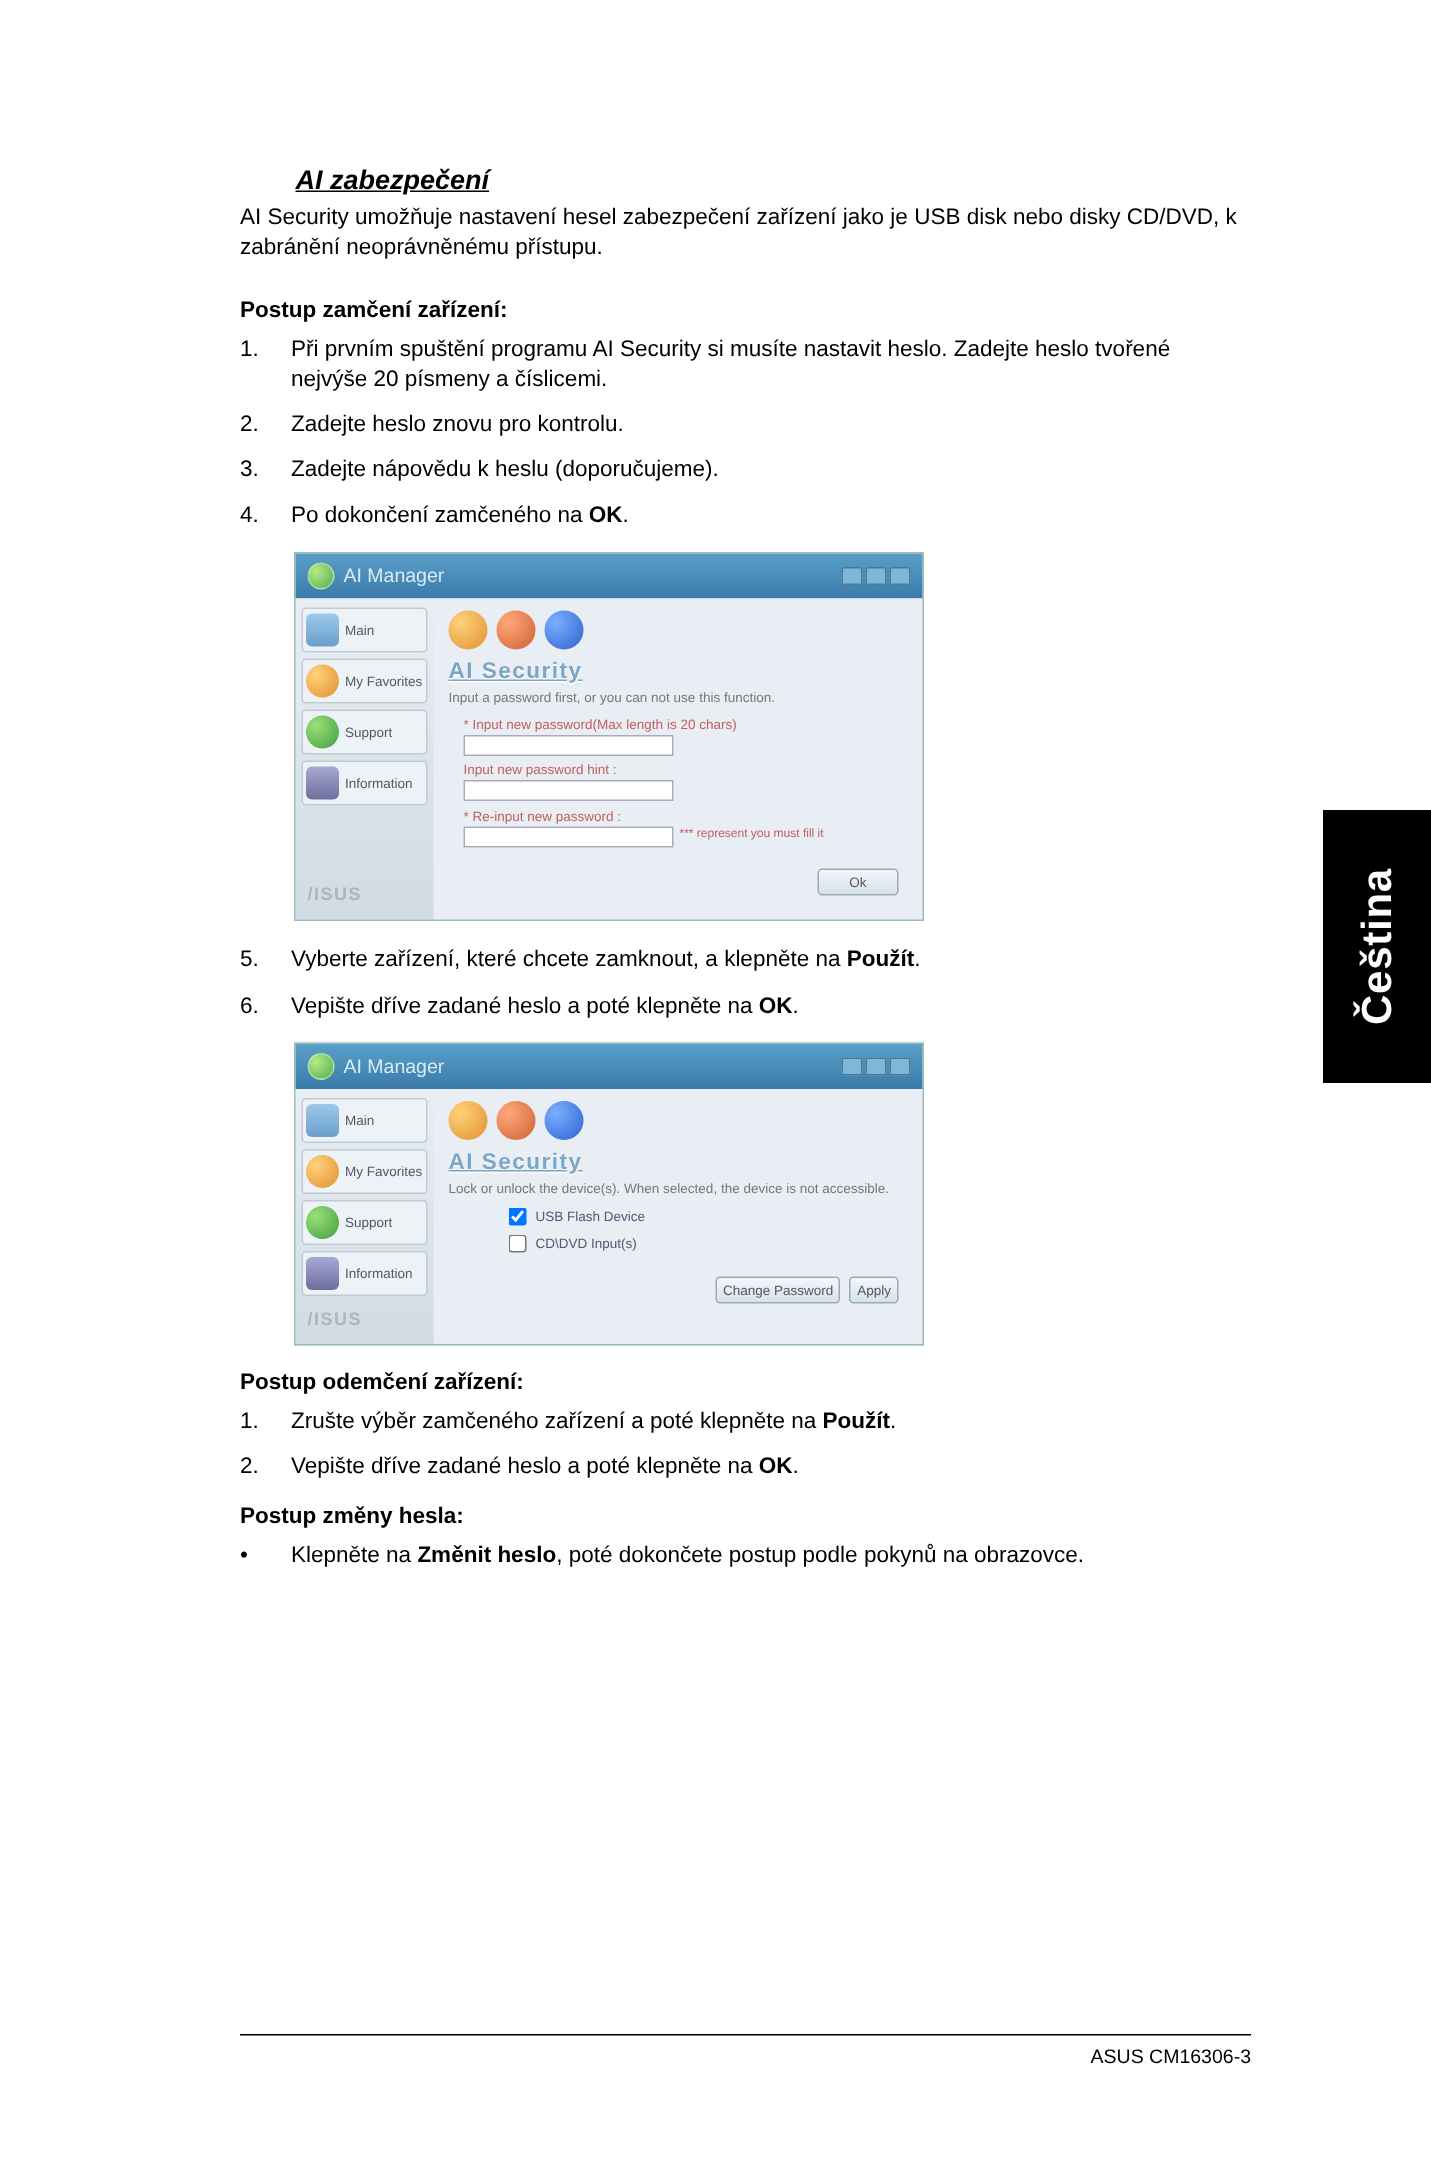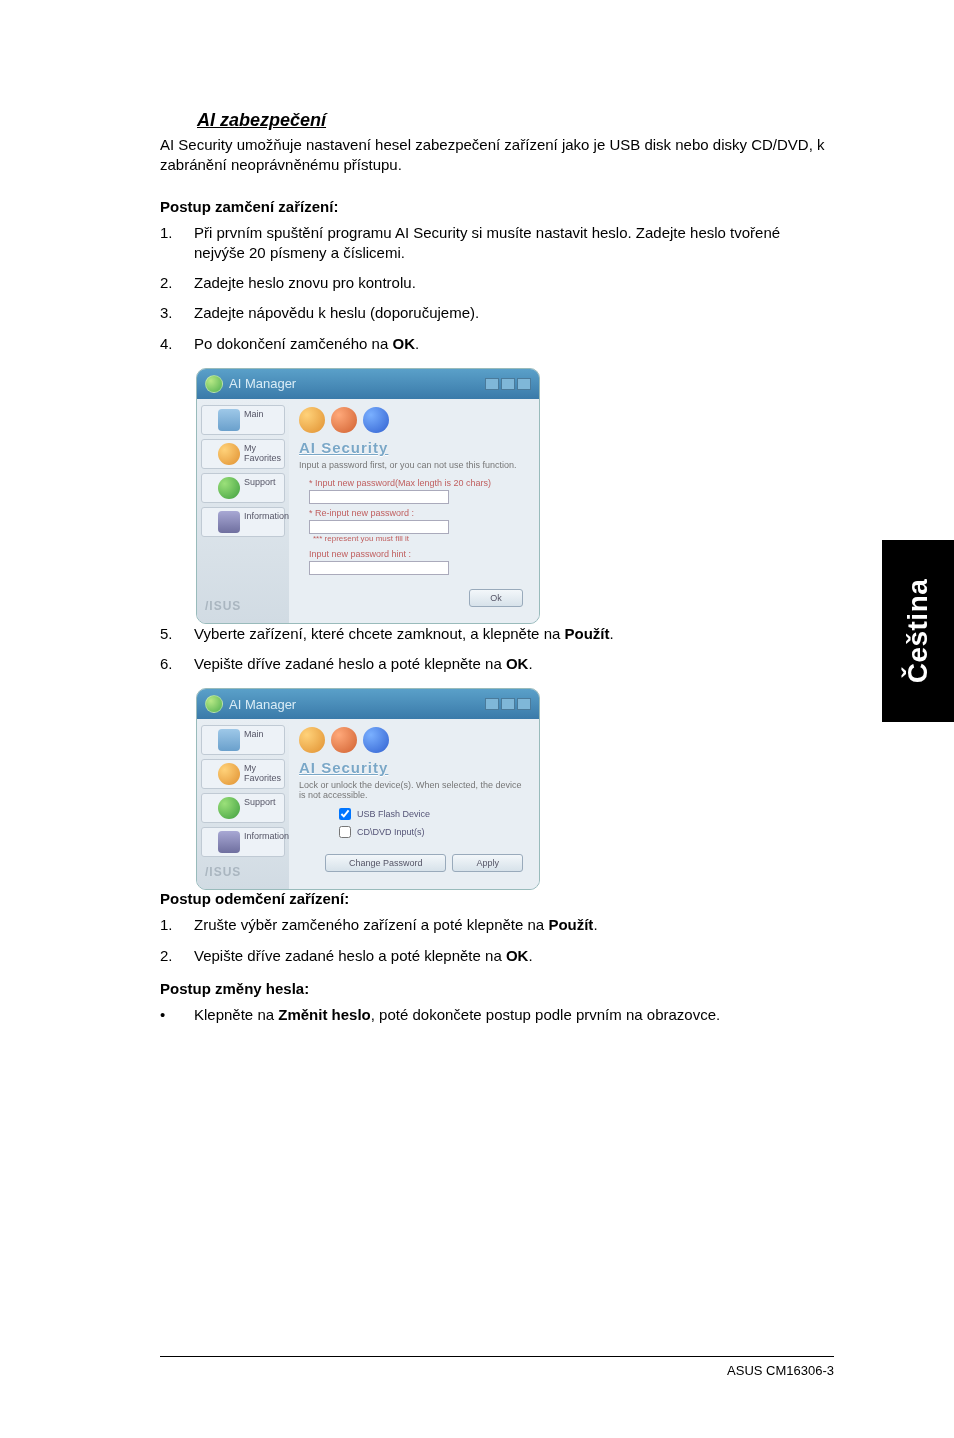--- a/index.html
+++ b/index.html
@@ -11,28 +11,28 @@
   ol.steps { list-style: none; padding: 0; margin: 0 0 14px 0; }
   ol.steps > li { display: flex; font-size: 15px; line-height: 1.35; margin-bottom: 10px; }
   ol.steps > li .num { width: 34px; flex-shrink: 0; }
   ol.steps > li .txt { flex: 1; }
   ul.bullets { list-style: none; padding: 0; margin: 0 0 14px 0; }
   ul.bullets > li { display: flex; font-size: 15px; line-height: 1.35; margin-bottom: 10px; }
   ul.bullets > li .num { width: 34px; flex-shrink: 0; text-align: left; }
   .indent { padding-left: 34px; }
   .indent2 { padding-left: 0; }
   .bold { font-weight: bold; }
-  .screenshot { margin: 6px 0 0 36px; width: 344px; border: 1px solid #9bb; background: #bcd2dd; border-radius: 10px; overflow: hidden; font-size: 10px; color: #4a6; }
+  .screenshot { margin: 6px 0 16px 36px; width: 420px; border: 1px solid #9bb; background: #bcd2dd; border-radius: 0; overflow: hidden; font-size: 10px; color: #4a6; }
   .ss-titlebar { height: 30px; background: linear-gradient(#5aa0c9,#3a7aa9); display:flex; align-items:center; padding:0 8px; color:#d9ecf6; font-size:13px; gap:6px; }
   .ss-titlebar .logo { width:18px; height:18px; border-radius:50%; background: radial-gradient(circle at 30% 30%, #b8e986, #4faf4f); border:1px solid #fff6; }
   .ss-titlebar .wbtns { margin-left:auto; display:flex; gap:2px; }
   .ss-titlebar .wbtn { width:14px; height:12px; background:#7fb7d8; border:1px solid #4a7a9a; }
   .ss-body { display:flex; background:#d9e3ea; }
   .ss-side { width:92px; background:linear-gradient(#e8eef3,#d1dbe3); padding:6px 4px; display:flex; flex-direction:column; gap:4px; }
-  .ss-side .sitem { display:flex; gap:4px; font-size:9px; color:#556; padding:3px 16px; border:1px solid #c0cad4; border-radius:3px; background:#edf2f7; }
+  .ss-side .sitem { display:flex; align-items:center; gap:4px; font-size:9px; color:#556; padding:3px 2px; border:1px solid #c0cad4; border-radius:3px; background:#edf2f7; }
   .ss-side .sicon { width:22px; height:22px; border-radius:4px; flex-shrink:0; }
   .sicon.main { background:linear-gradient(#9ec8e8,#6aa0cc); }
   .sicon.fav { background:radial-gradient(circle at 30% 30%, #ffd27a, #e09030); border-radius:50%; }
   .sicon.sup { background:radial-gradient(circle at 30% 30%, #9be07a, #3f9f3f); border-radius:50%; }
   .sicon.inf { background:linear-gradient(#a8a8d4,#6f6f9f); }
   .ss-side .brand { margin-top:auto; font-size:12px; color:#aab6c0; letter-spacing:1px; padding:4px; font-weight:bold; }
   .ss-main { flex:1; padding:8px 10px; background:#e8eef3; }
   .ss-iconbar { display:flex; gap:6px; margin-bottom:6px; }
   .ss-iconbar .ib { width:26px; height:26px; border-radius:50%; }
   .ib.a{ background:radial-gradient(circle at 30% 30%, #ffd27a,#e09030);} .ib.b{ background:radial-gradient(circle at 30% 30%, #ffa97a,#d06030);} .ib.c{ background:radial-gradient(circle at 30% 30%, #7ab0ff,#3060d0);}
@@ -40,21 +40,21 @@
   .ss-note { font-size:9px; color:#777; margin-bottom:8px; }
   .ss-field { margin:4px 0 4px 10px; }
   .ss-field .lbl { font-size:9px; color:#c06060; margin-bottom:2px; display:block; }
   .ss-field .lbl.star::before { content:"* "; color:#c06060; }
   .ss-field input[type=text] { width:140px; height:14px; border:1px solid #aab; background:#fff; }
   .ss-warn { font-size:8px; color:#c06060; display:inline-block; vertical-align:top; margin-left:4px; }
   .ss-ok { float:right; margin:10px 6px 8px 0; width:54px; height:18px; border:1px solid #9ab; background:linear-gradient(#f3f7fa,#d7e2ea); font-size:9px; color:#556; border-radius:3px; }
   .ss-devrow { display:flex; align-items:center; gap:6px; margin:6px 0 2px 40px; font-size:9px; color:#557; }
   .ss-devrow input { width:12px; height:12px; }
   .ss-btnrow { display:flex; justify-content:flex-end; gap:6px; margin:16px 6px 8px 0; }
-  .ss-btnrow button { height:18px; padding:0 23px; border:1px solid #9ab; background:linear-gradient(#f3f7fa,#d7e2ea); font-size:9px; color:#556; border-radius:3px; }
+  .ss-btnrow button { height:18px; padding:0 4px; border:1px solid #9ab; background:linear-gradient(#f3f7fa,#d7e2ea); font-size:9px; color:#556; border-radius:3px; }
   .sidetab { position:absolute; right:0; top:540px; width:72px; height:182px; background:#000; color:#fff; display:flex; align-items:center; justify-content:center; }
   .sidetab span { transform: rotate(-90deg); font-size:28px; font-weight:bold; font-family: Arial, sans-serif; letter-spacing:0.5px; }
   .footer { position:absolute; bottom:60px; left:160px; right:120px; border-top:1px solid #000; padding-top:6px; display:flex; justify-content:flex-end; font-size:13px; }
 </style>
 </head>
 <body>
 
 <div class="page">
 
   <div class="title">AI zabezpečení</div>
@@ -116,26 +116,26 @@
           <span class="ib b"></span>
           <span class="ib c"></span>
         </div>
         <div class="ss-h">AI Security</div>
         <div class="ss-note">Input a password first, or you can not use this function.</div>
         <div class="ss-field">
           <span class="lbl star">Input new password(Max length is 20 chars)</span>
           <input type="text" style="">
         </div>
         <div class="ss-field">
+          <span class="lbl">Input new password hint :</span>
+          <input type="text" style="">
+        </div>
+        <div class="ss-field">
           <span class="lbl star">Re-input new password :</span>
           <input type="text" style=""><span class="ss-warn">*** represent you must fill it</span>
-        </div>
-        <div class="ss-field">
-          <span class="lbl">Input new password hint :</span>
-          <input type="text" style="">
         </div>
         <button class="ss-ok">Ok</button>
         <div style="clear:both"></div>
       </div>
     </div>
   </div>
 
   <ol class="steps">
     <li>
         <span class="num">5.</span>
@@ -210,21 +210,21 @@
     <li>
         <span class="num">2.</span>
         <span class="txt"><span>Vepište dříve zadané heslo a poté klepněte na </span><span class="bold">OK</span><span>.</span></span>
       </li>
   </ol>
 
   <p class="subhead indent2">Postup změny hesla:</p>
   <ul class="bullets indent">
     <li>
         <span class="num">•</span>
-        <span class="txt"><span>Klepněte na </span><span class="bold">Změnit heslo</span><span>, poté dokončete postup podle prvním na obrazovce.</span></span>
+        <span class="txt"><span>Klepněte na </span><span class="bold">Změnit heslo</span><span>, poté dokončete postup podle pokynů na obrazovce.</span></span>
       </li>
   </ul>
 
   <div class="sidetab">
       <span>Čeština</span>
     </div>
 
   <div class="footer">
     <span>ASUS CM1630</span>
     <span>6-3</span>

